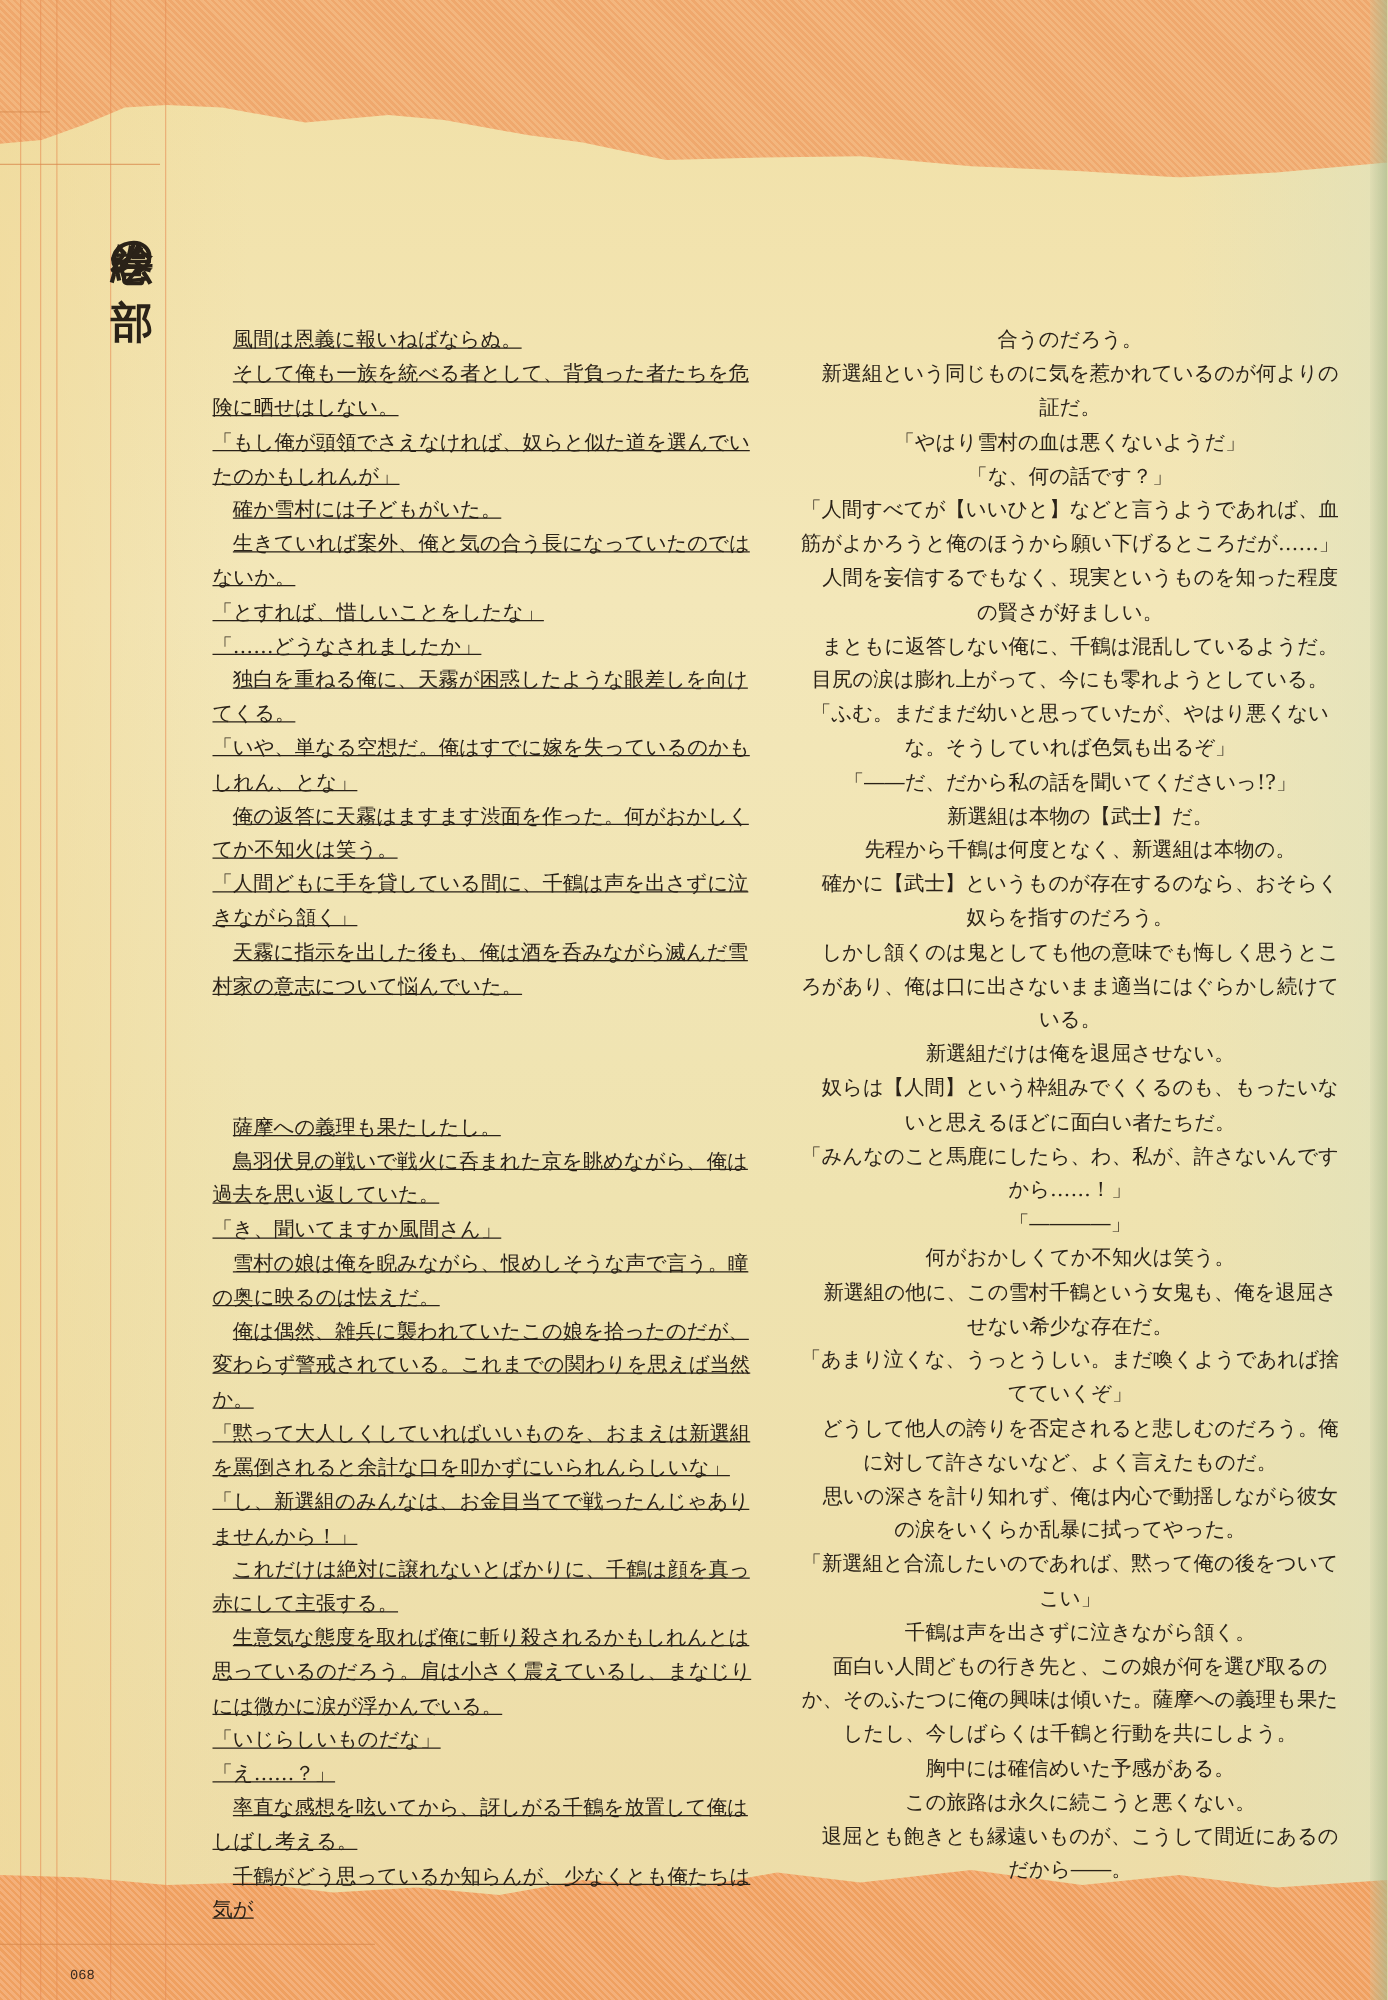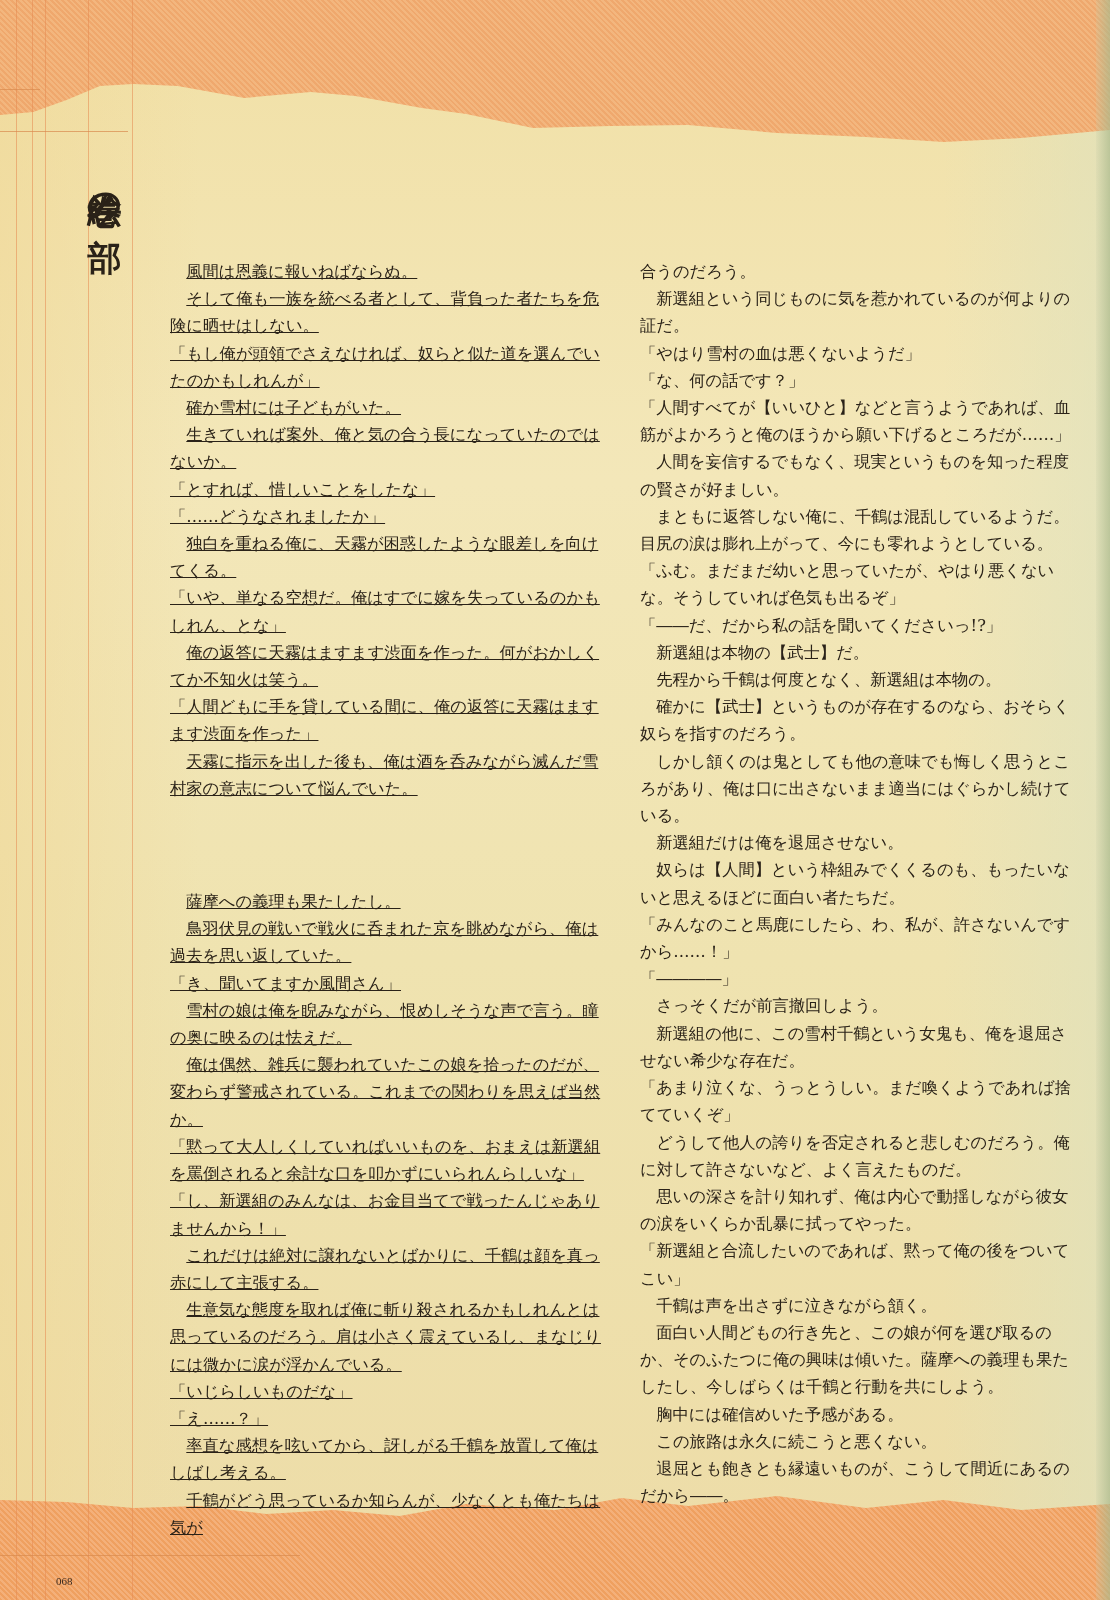--- a/index.html
+++ b/index.html
@@ -31,27 +31,27 @@
     .section-title {
       position: absolute; left: 88px; top: 166px; width: 40px;
       writing-mode: vertical-rl; font-size: 34px; letter-spacing: 2px;
       color: #2a2218; font-weight: bold;
     }
     .col {
       position: absolute; top: 258px; width: 432px;
       font-size: 16.3px; line-height: 27.2px;
     }
     .col-left { left: 170px; text-decoration: underline; }
-    .col-right { left: 640px; }
+    .col-right { left: 640px; text-align: center; }
     .col p { margin: 0; }
     .col p.ind { text-indent: 1em; }
     .gap { height: 86px; }
     .page-number {
       position: absolute; left: 56px; top: 1575px;
-      font-size: 11px; font-family: Liberation Serif, serif; color: #3a2a20;
+      font-size: 11px; font-family: Liberation Mono, monospace; color: #3a2a20;
     }
     .right-edge {
       position: absolute; right: 0; top: 0; width: 14px; height: 1600px;
       background: linear-gradient(90deg, rgba(200,205,170,0.2), rgba(170,185,140,0.7));
     }
   </style>
 </head>
 <body>
 
 <div class="paper"></div>
@@ -75,21 +75,21 @@
     <p class="ind">風間は恩義に報いねばならぬ。</p>
     <p class="ind">そして俺も一族を統べる者として、背負った者たちを危険に晒せはしない。</p>
     <p>「もし俺が頭領でさえなければ、奴らと似た道を選んでいたのかもしれんが」</p>
     <p class="ind">確か雪村には子どもがいた。</p>
     <p class="ind">生きていれば案外、俺と気の合う長になっていたのではないか。</p>
     <p>「とすれば、惜しいことをしたな」</p>
     <p>「……どうなされましたか」</p>
     <p class="ind">独白を重ねる俺に、天霧が困惑したような眼差しを向けてくる。</p>
     <p>「いや、単なる空想だ。俺はすでに嫁を失っているのかもしれん、とな」</p>
     <p class="ind">俺の返答に天霧はますます渋面を作った。何がおかしくてか不知火は笑う。</p>
-    <p>「人間どもに手を貸している間に、俺の返答に天霧はますます渋面を作った」</p>
+    <p>「人間どもに手を貸している間に、千鶴は声を出さずに泣きながら頷く」</p>
     <p class="ind">天霧に指示を出した後も、俺は酒を呑みながら滅んだ雪村家の意志について悩んでいた。</p>
   </div>
   <div class="gap"></div>
   <div>
     <p class="ind">薩摩への義理も果たしたし。</p>
     <p class="ind">鳥羽伏見の戦いで戦火に呑まれた京を眺めながら、俺は過去を思い返していた。</p>
     <p>「き、聞いてますか風間さん」</p>
     <p class="ind">雪村の娘は俺を睨みながら、恨めしそうな声で言う。瞳の奥に映るのは怯えだ。</p>
     <p class="ind">俺は偶然、雑兵に襲われていたこの娘を拾ったのだが、変わらず警戒されている。これまでの関わりを思えば当然か。</p>
     <p>「黙って大人しくしていればいいものを、おまえは新選組を罵倒されると余計な口を叩かずにいられんらしいな」</p>
@@ -114,21 +114,21 @@
   <p>「ふむ。まだまだ幼いと思っていたが、やはり悪くないな。そうしていれば色気も出るぞ」</p>
   <p>「――だ、だから私の話を聞いてくださいっ!?」</p>
   <p class="ind">新選組は本物の【武士】だ。</p>
   <p class="ind">先程から千鶴は何度となく、新選組は本物の。</p>
   <p class="ind">確かに【武士】というものが存在するのなら、おそらく奴らを指すのだろう。</p>
   <p class="ind">しかし頷くのは鬼としても他の意味でも悔しく思うところがあり、俺は口に出さないまま適当にはぐらかし続けている。</p>
   <p class="ind">新選組だけは俺を退屈させない。</p>
   <p class="ind">奴らは【人間】という枠組みでくくるのも、もったいないと思えるほどに面白い者たちだ。</p>
   <p>「みんなのこと馬鹿にしたら、わ、私が、許さないんですから……！」</p>
   <p>「――――」</p>
-  <p class="ind">さっそくだが前言撤回しよう。</p>
+  <p class="ind">何がおかしくてか不知火は笑う。</p>
   <p class="ind">新選組の他に、この雪村千鶴という女鬼も、俺を退屈させない希少な存在だ。</p>
   <p>「あまり泣くな、うっとうしい。まだ喚くようであれば捨てていくぞ」</p>
   <p class="ind">どうして他人の誇りを否定されると悲しむのだろう。俺に対して許さないなど、よく言えたものだ。</p>
   <p class="ind">思いの深さを計り知れず、俺は内心で動揺しながら彼女の涙をいくらか乱暴に拭ってやった。</p>
   <p>「新選組と合流したいのであれば、黙って俺の後をついてこい」</p>
   <p class="ind">千鶴は声を出さずに泣きながら頷く。</p>
   <p class="ind">面白い人間どもの行き先と、この娘が何を選び取るのか、そのふたつに俺の興味は傾いた。薩摩への義理も果たしたし、今しばらくは千鶴と行動を共にしよう。</p>
   <p class="ind">胸中には確信めいた予感がある。</p>
   <p class="ind">この旅路は永久に続こうと悪くない。</p>
   <p class="ind">退屈とも飽きとも縁遠いものが、こうして間近にあるのだから――。</p>

